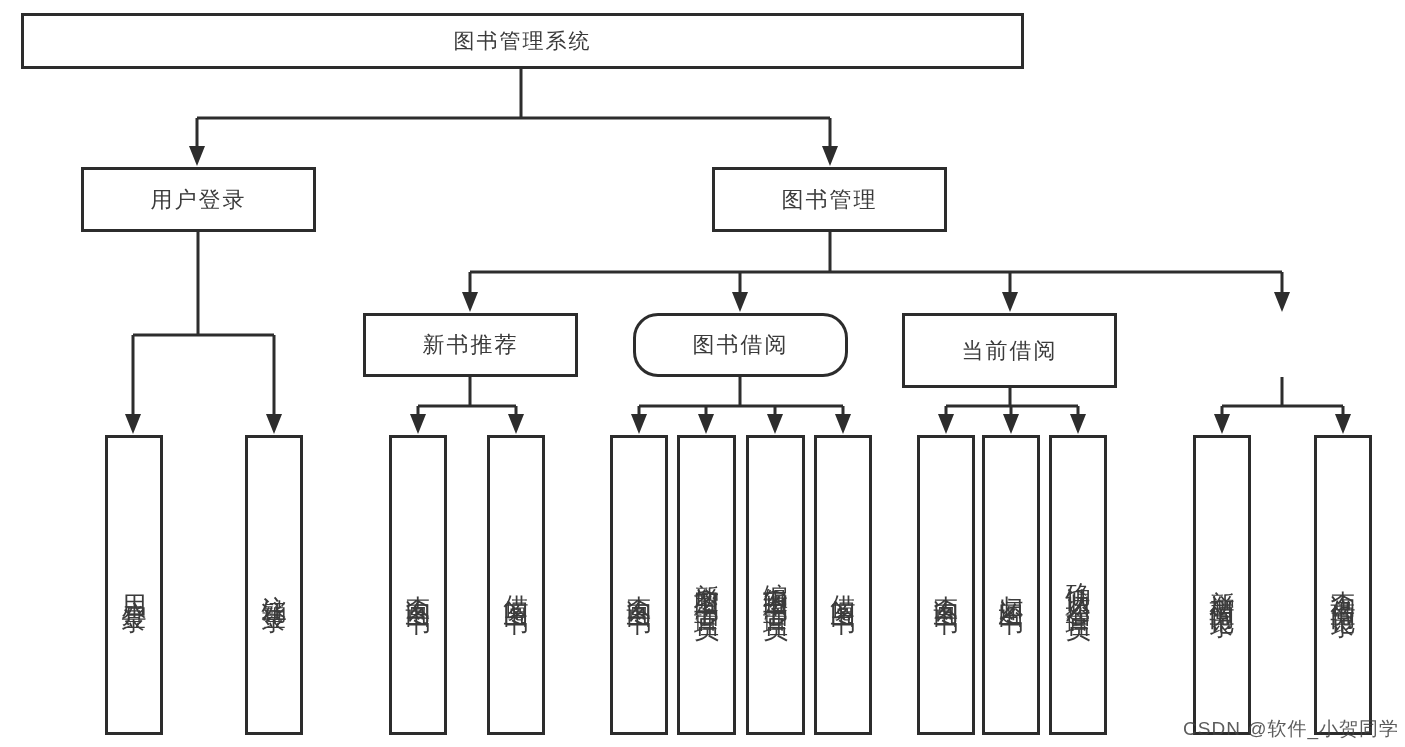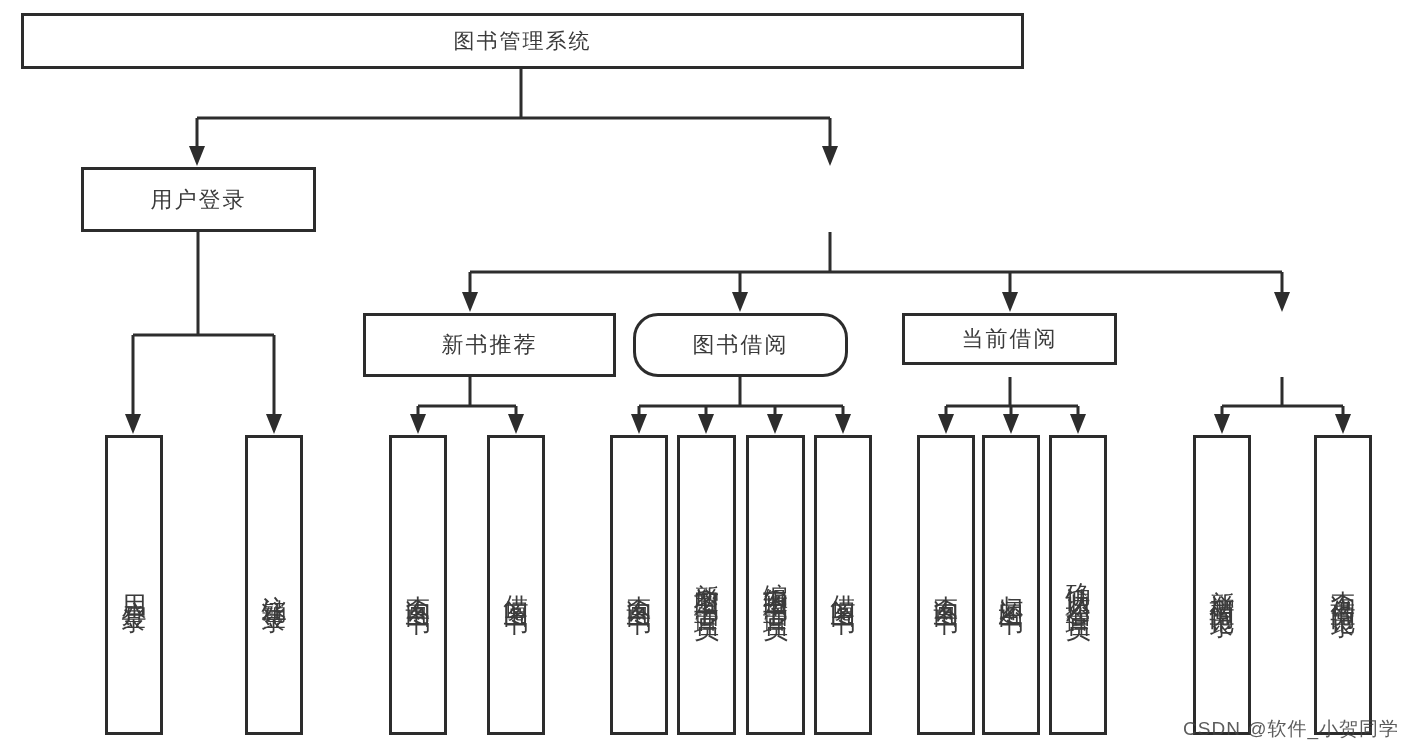--- a/index.html
+++ b/index.html
@@ -101,28 +101,31 @@
     </g>
   </svg>
 
   <div class="box hbox root-box" style="left:21px; top:13px; width:1003px; height:56px;">
     <span>图书管理系统</span>
   </div>
 
   <div class="box hbox lvl2" style="left:81px; top:167px; width:235px; height:65px;">
     <span>用户登录</span>
   </div>
+  <div class="box hbox lvl2" style="left:712px; top:167px; width:235px; height:65px;">
+    <span>图书管理</span>
+  </div>
 
-  <div class="box hbox" style="left:363px; top:313px; width:253px; height:64px;">
+  <div class="box hbox" style="left:363px; top:313px; width:215px; height:64px;">
     <span>新书推荐</span>
   </div>
   <div class="box hbox" style="left:633px; top:313px; width:215px; height:64px;border-radius:25px;">
     <span>图书借阅</span>
   </div>
-  <div class="box hbox" style="left:902px; top:313px; width:215px; height:52px;">
+  <div class="box hbox" style="left:902px; top:313px; width:215px; height:75px;">
     <span>当前借阅</span>
   </div>
 
   <div class="box vbox" style="left:105px; top:435px; width:58px; height:300px;">
     <span>用户登录</span>
   </div>
   <div class="box vbox" style="left:245px; top:435px; width:58px; height:300px;">
     <span>注销登录</span>
   </div>
 

